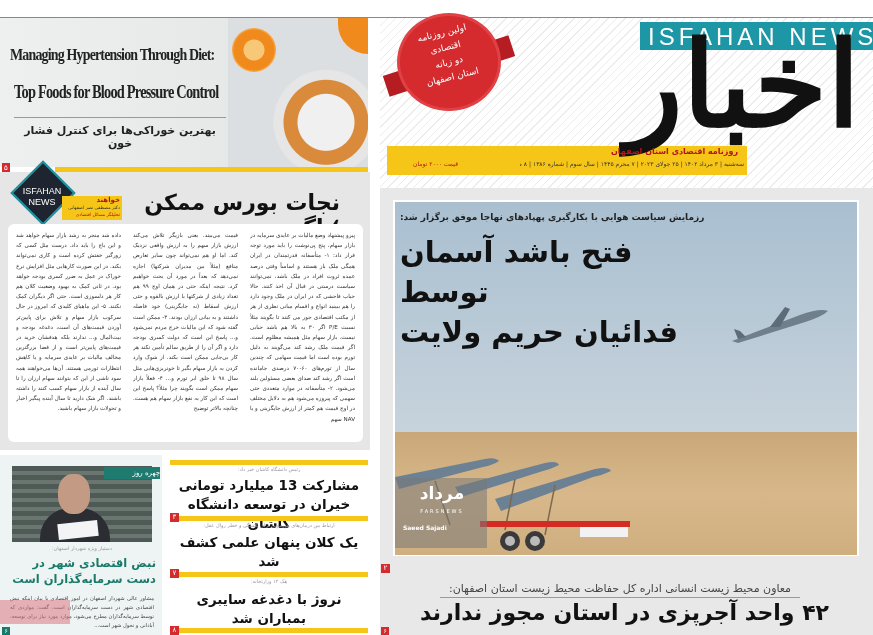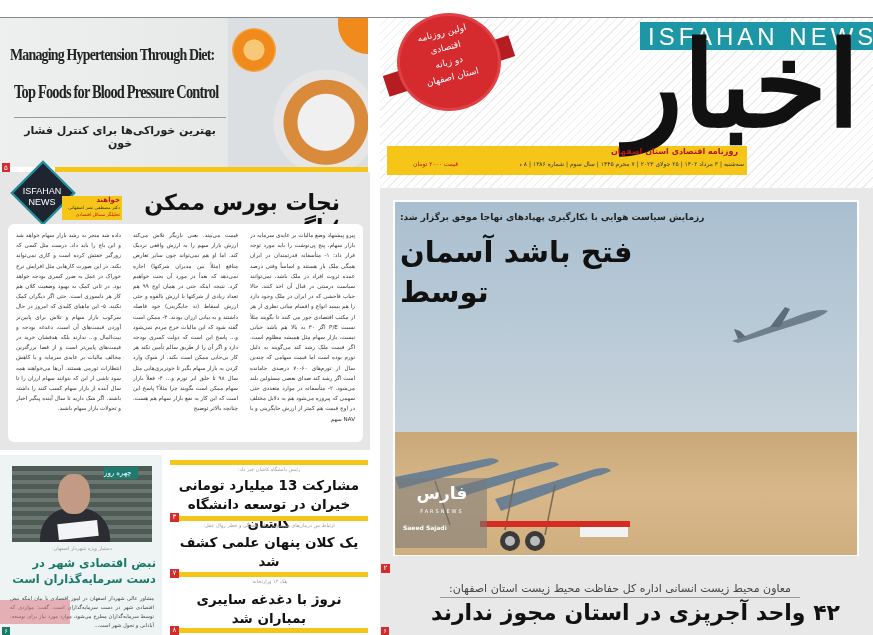--- a/index.html
+++ b/index.html
@@ -28,21 +28,21 @@
 .hero-title{left:400px;top:232px;width:300px;height:80px;direction:rtl;text-align:left;font-size:29px;font-weight:bold;line-height:40px;color:#111}
 .jet{left:730px;top:305px;width:100px;height:40px}
 .drones{left:395px;top:455px;width:230px;height:100px}
 .trailer{left:480px;top:515px;width:150px;height:38px}
 .fars-box{left:395px;top:478px;width:92px;height:70px;background:rgba(120,120,120,.55)}
 .fars-logo{left:403px;top:483px;width:78px;height:22px;color:#fff;font-size:17px;font-weight:bold;direction:rtl;text-align:center}
 .fars-sub{left:403px;top:508px;width:78px;height:10px;color:#fff;font-size:5px;letter-spacing:2px;text-align:center}
 .credit{left:403px;top:524px;width:78px;height:12px;color:#fff;font-size:6px;font-weight:bold;text-align:left}
 .pg2{left:381px;top:564px;width:9px;height:9px;background:#d52a2e;color:#fff;font-size:7px;text-align:center;line-height:9px}
 .bottom-kicker{left:440px;top:582px;width:360px;height:16px;direction:rtl;text-align:center;font-size:11px;color:#444;border-bottom:1px solid #999}
-.bottom-title{left:420px;top:600px;width:420px;height:34px;direction:rtl;text-align:right;font-size:22px;font-weight:bold;color:#111}
+.bottom-title{left:420px;top:600px;width:420px;height:34px;direction:rtl;text-align:left;font-size:22px;font-weight:bold;color:#111}
 .pg6b{left:381px;top:627px;width:8px;height:8px;background:#d52a2e;color:#fff;font-size:6px;text-align:center;line-height:8px}
 
 .feat{left:0;top:18px;width:368px;height:149px;background:linear-gradient(90deg,#eef0ef,#e6e9e8 60%,#dfe3e3)}
 .feat-img{left:228px;top:18px;width:140px;height:149px;background:radial-gradient(circle at 70% 70%,#f0f0f0 0 28px,#d98a3a 29px 42px,#e6e6e6 43px 52px,#dcdfe2 53px)}
 .orange1{left:232px;top:28px;width:44px;height:44px;border-radius:50%;background:radial-gradient(circle,#f7c878 0 10px,#f08a1c 11px 20px,#f5a440 21px)}
 .orange2{left:338px;top:18px;width:30px;height:36px;border-radius:0 0 0 30px;background:#f08a1c}
 .feat-en1{left:10px;top:45px;width:210px;height:26px;font-family:"Liberation Serif",serif;font-weight:bold;font-size:17px;letter-spacing:-1px;color:#222;white-space:nowrap;transform:scaleX(.82);transform-origin:left}
 .feat-en2{left:14px;top:82px;width:210px;height:26px;font-family:"Liberation Serif",serif;font-weight:bold;font-size:18px;letter-spacing:-1px;color:#222;white-space:nowrap;transform:scaleX(.8);transform-origin:left}
 .feat-rule{left:14px;top:117px;width:212px;height:1px;background:#999}
 .feat-fa{left:14px;top:124px;width:212px;height:16px;direction:rtl;text-align:center;font-size:11px;font-weight:bold;color:#222}
@@ -70,21 +70,21 @@
 .mk{width:198px;height:8px;direction:rtl;text-align:center;font-size:5px;color:#999}
 .mk1{left:170px;top:466px}.mk2{left:170px;top:522px}.mk3{left:170px;top:578px}
 .mt{width:198px;height:40px;direction:rtl;text-align:center;font-size:13.5px;font-weight:bold;line-height:19px;color:#111}
 .mt1{left:170px;top:476px}.mt2{left:170px;top:533px}.mt3{left:170px;top:590px}
 
 .face-bg{left:0;top:455px;width:162px;height:180px;background:#eef3f3}
 .face-img{left:12px;top:466px;width:140px;height:76px;background:repeating-linear-gradient(#4e5a55 0 5px,#6b7670 5px 9px)}
 .face-head{left:58px;top:474px;width:32px;height:40px;border-radius:45%;background:#c39a84}
 .face-suit{left:40px;top:508px;width:70px;height:34px;border-radius:30px 30px 0 0;background:#2b2d33}
 .face-paper{left:58px;top:522px;width:40px;height:16px;background:#f2f4f6;transform:rotate(-6deg)}
-.face-tag{left:104px;top:467px;width:34px;height:12px;background:#1d7b6f;color:#fff;font-size:7px;direction:rtl;text-align:left;line-height:12px}
+.face-tag{left:104px;top:467px;width:56px;height:12px;background:#1d7b6f;color:#fff;font-size:7px;direction:rtl;text-align:right;line-height:12px}
 .face-kicker{left:12px;top:545px;width:140px;height:9px;direction:rtl;text-align:center;font-size:5px;color:#999}
 .face-title{left:6px;top:555px;width:150px;height:36px;direction:rtl;text-align:right;font-size:11.5px;font-weight:bold;line-height:16px;color:#1a7a6a}
 .face-body{left:10px;top:594px;width:144px;height:38px;direction:rtl;text-align:justify;font-size:5.2px;line-height:9px;color:#444}
 .ad-stamp{left:0;top:600px;width:70px;height:24px;background:rgba(220,120,130,.55)}
 .pg6{left:2px;top:627px;width:8px;height:8px;background:#1a7a6a;color:#fff;font-size:6px;text-align:center;line-height:8px}
 </style>
 </head>
 <body>
 
 <div class="abs top-rule"></div>
@@ -129,26 +129,27 @@
 </svg>
 <svg class="abs trailer" viewBox="0 0 150 38">
   <rect x="0" y="6" width="150" height="6" fill="#d42b23"></rect>
   <rect x="100" y="12" width="48" height="10" fill="#f2f2f2"></rect>
   <circle cx="30" cy="26" r="10" fill="#3a3a3a"></circle>
     <circle cx="30" cy="26" r="5" fill="#bbb"></circle>
   <circle cx="55" cy="26" r="10" fill="#3a3a3a"></circle>
     <circle cx="55" cy="26" r="5" fill="#bbb"></circle>
 </svg>
 <div class="abs fars-box"></div>
-<div class="abs fars-logo">فارس</div>
+<div class="abs fars-logo">مرداد</div>
 <div class="abs fars-sub">FARSNEWS</div>
 <div class="abs credit">Saeed Sajadi</div>
 <div class="abs hero-kicker">رزمایش سیاست هوایی با بکارگیری پهپادهای نهاجا موفق برگزار شد:</div>
 <div class="abs hero-title">
   <div>فتح باشد آسمان توسط</div>
+  <div>فدائیان حریم ولایت</div>
 </div>
 <div class="abs pg2">۲</div>
 <div class="abs bottom-kicker">معاون محیط زیست انسانی اداره کل حفاظت محیط زیست استان اصفهان:</div>
 <div class="abs bottom-title">۴۲ واحد آجرپزی در استان مجوز ندارند</div>
 <div class="abs pg6b">۶</div>
 
 <div class="abs feat"></div>
 <div class="abs feat-img"></div>
 <div class="abs orange1"></div>
 <div class="abs orange2"></div>

